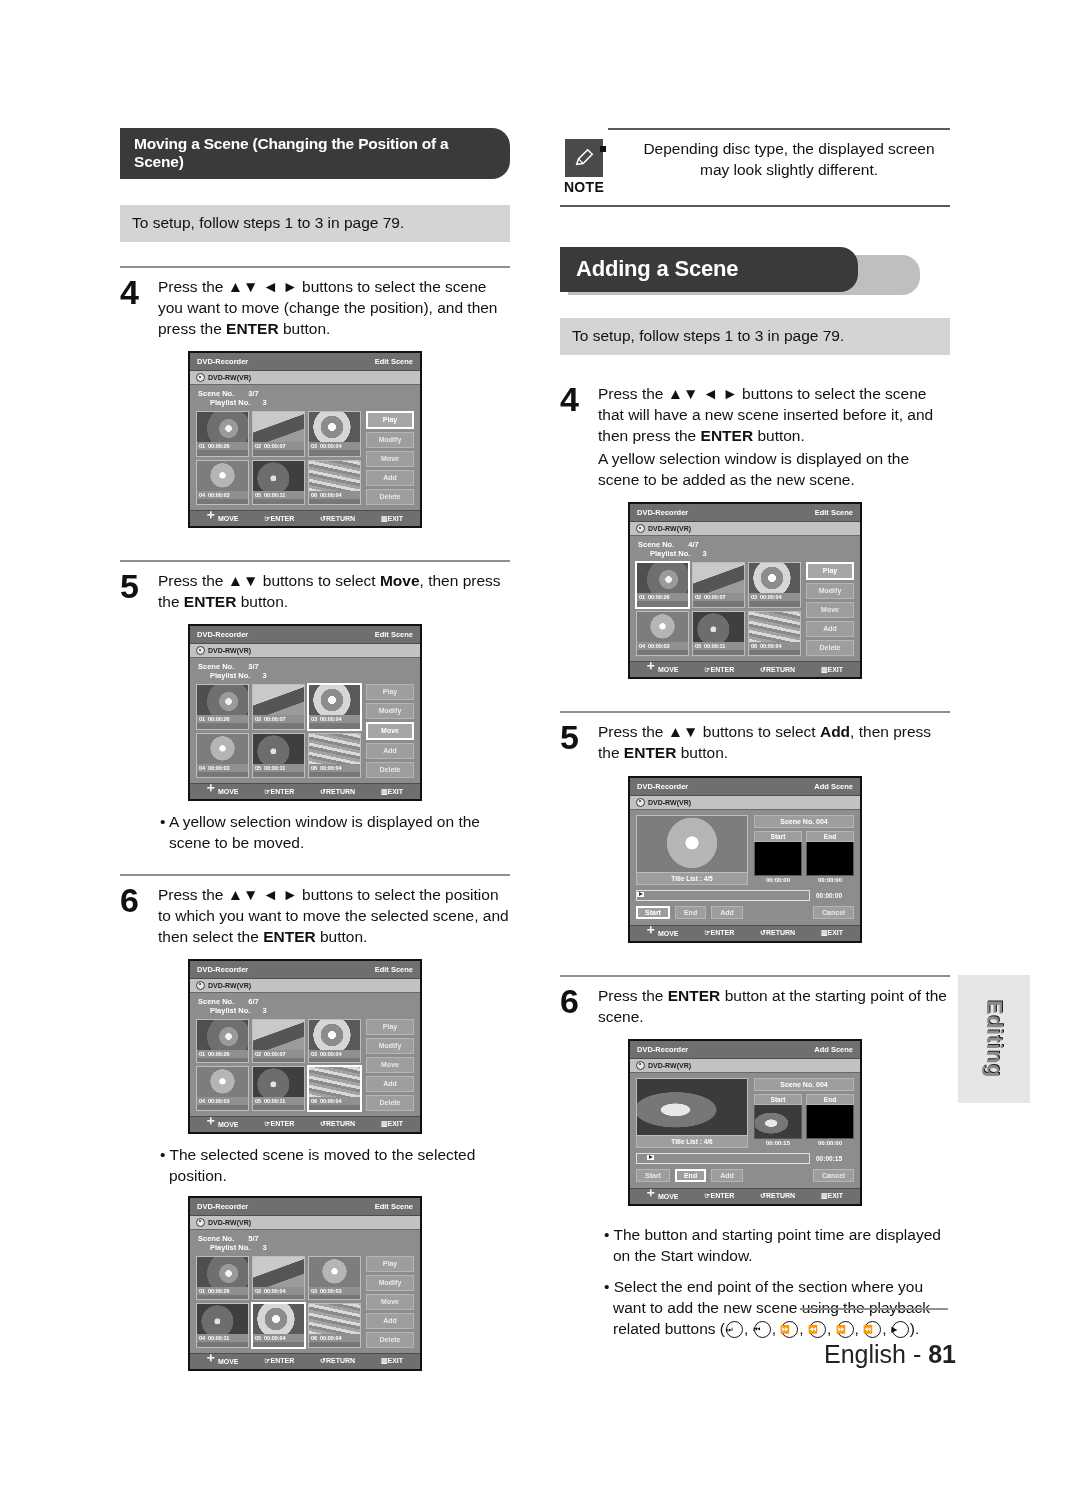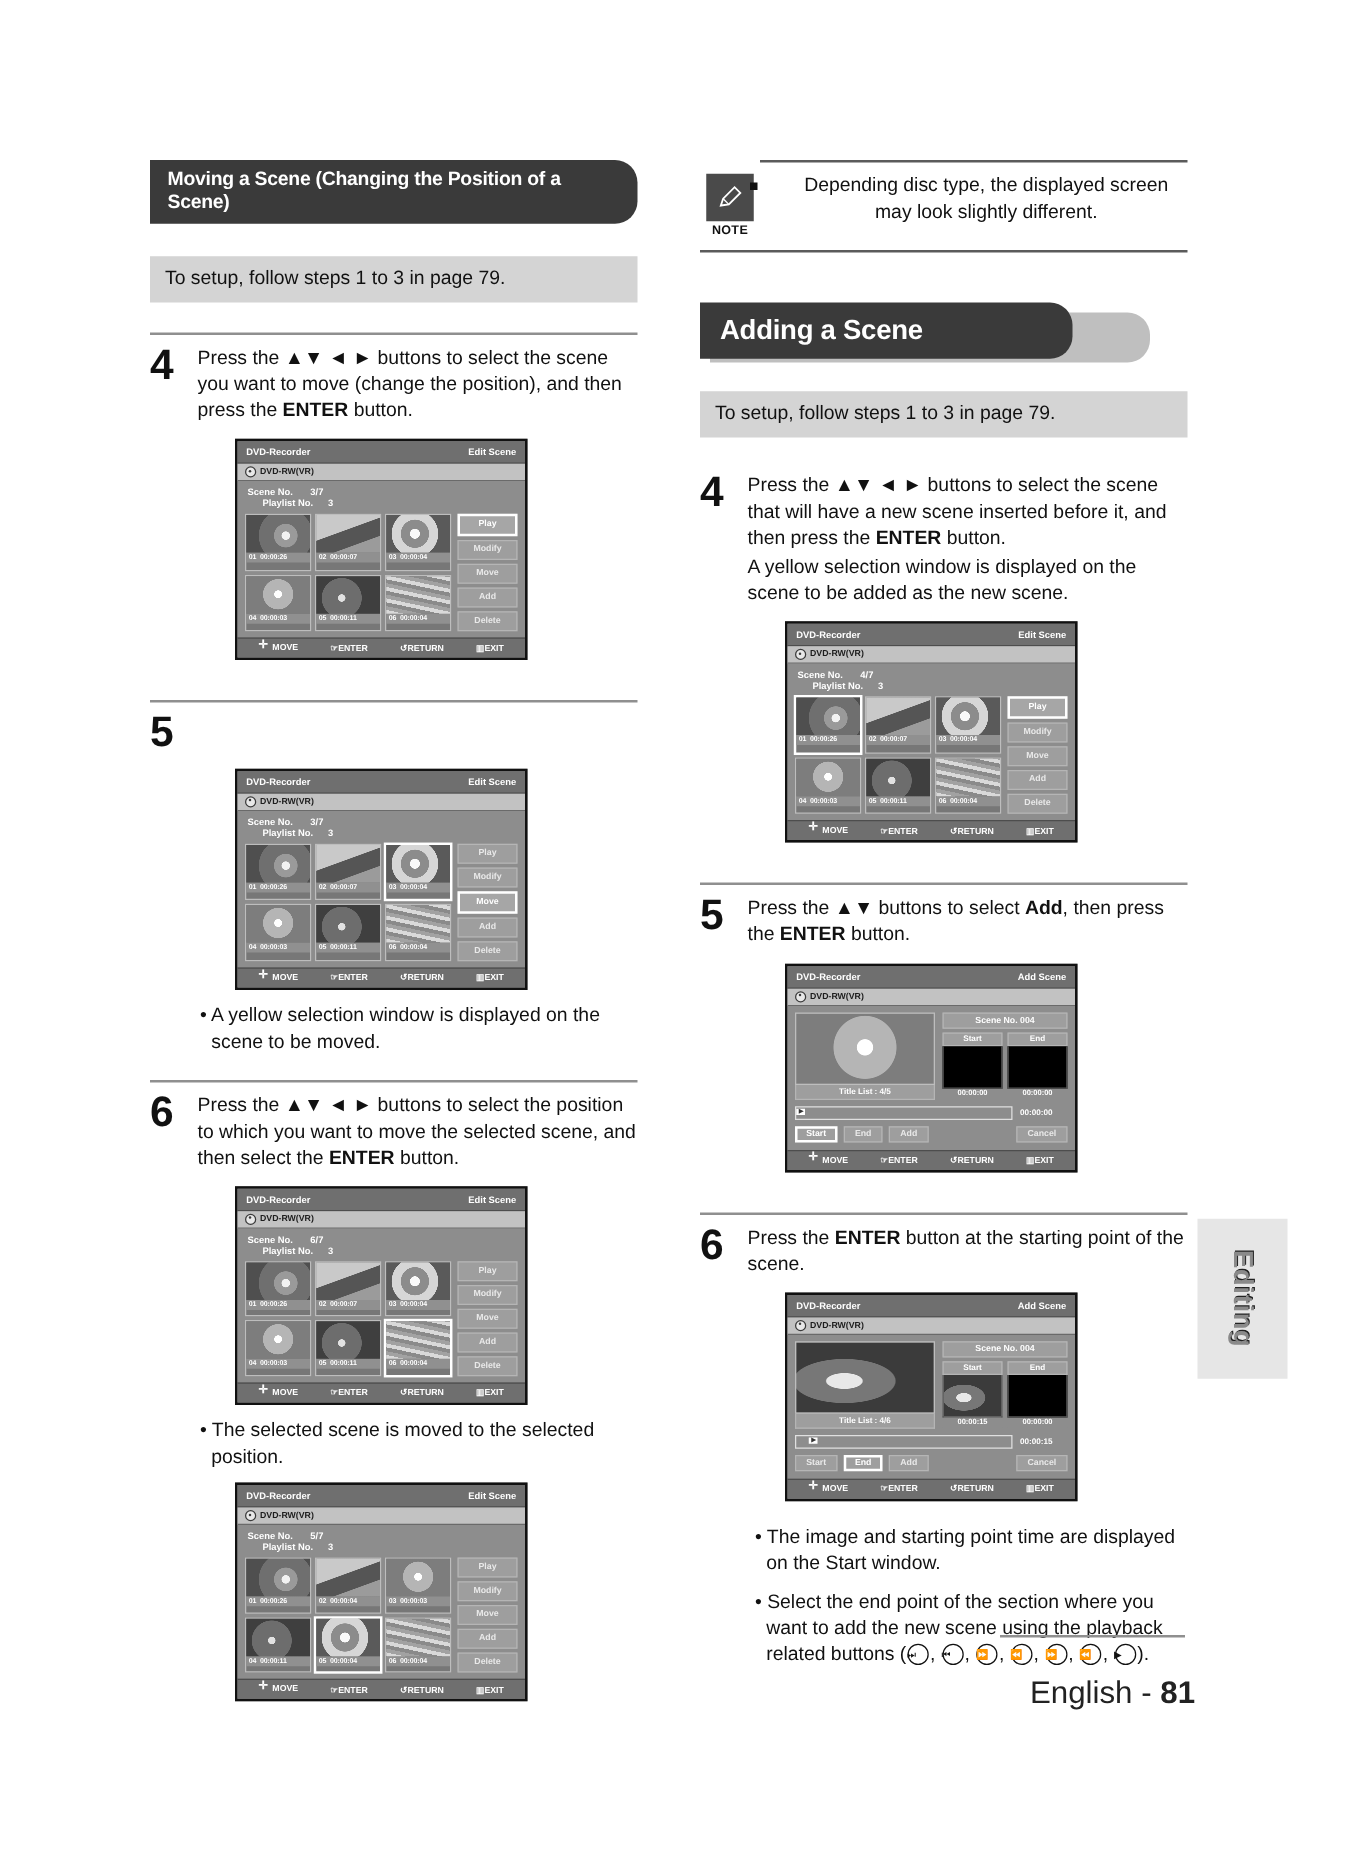--- a/index.html
+++ b/index.html
@@ -64,21 +64,21 @@
   }
   .note-rule-bot { margin-left: 0; }
   .note-body { display: flex; padding: 9px 0 10px 0; }
   .note-icon-wrap { width: 48px; flex: 0 0 48px; text-align: center; }
   .note-icon {
     width: 38px; height: 38px; background: #4a4a4a;
     display: flex; align-items: center; justify-content: center;
     margin: 0 auto;
   }
   .note-icon svg { display: block; }
-  .note-icon-label { font-size: 10px; font-weight: bold; margin-top: 2px; letter-spacing: .3px; }
+  .note-icon-label { font-size: 14px; font-weight: bold; margin-top: 2px; letter-spacing: .3px; }
   .note-text { flex: 1; font-size: 15.5px; line-height: 1.35; padding-left: 8px; position: relative; text-align: center; }
   .note-text .sq { position: absolute; left: -8px; top: 7px; width: 6px; height: 6px; background: #111; }
   .note-text .ntxt { display: block; padding-left: 12px; }
 
   
   .step { position: relative; padding-top: 10px; }
   .step-rule { border-top: 2px solid #8f8f8f; }
   .step-body { display: flex; padding-top: 8px; }
   .step-num {
     font-size: 34px; font-weight: bold; line-height: .95;
@@ -339,20 +339,23 @@
     <span>▥EXIT</span>
   </div>
           </div>
       </div>
     </div>
 
     <div class="step" style="margin-top:22px;">
       <div class="step-rule"></div>
       <div class="step-body">
         <div class="step-num">5</div>
+        <div class="step-text">
+          <span>Press the ▲▼ buttons to select </span><b>Move</b><span>, then press the </span><b>ENTER</b><span> button.</span>
+        </div>
       </div>
       <div class="figure">
         <div class="osd">
             <div class="osd-title">
       <span>DVD-Recorder</span>
       <span>Edit Scene</span>
     </div>
     <div class="osd-disc">
       <span class="disc-dot"></span>
       <span>DVD-RW(VR)</span>
@@ -831,21 +834,21 @@
     </div>
             <div class="osd-footer">
     <span><span class="nav-glyph"></span>MOVE</span>
     <span>☞ENTER</span>
     <span>↺RETURN</span>
     <span>▥EXIT</span>
   </div>
           </div>
       </div>
       <div class="bullets" style="margin-left:44px;margin-top:18px;">
-        <p>• <span>The image and starting point time are displayed on the Start window.</span></p>
+        <p>• <span>The button and starting point time are displayed on the Start window.</span></p>
         <p>• <span>Select the end point of the section where you want to add the new scene using the playback related buttons (</span><span id="pb-icons"><span class="pbtn"><i>⏭</i></span><span>, </span><span class="pbtn"><i>⏮</i></span><span>, </span><span class="pbtn"><i>⏩</i></span><span>, </span><span class="pbtn"><i>⏪</i></span><span>, </span><span class="pbtn"><i>⏩</i></span><span>, </span><span class="pbtn"><i>⏪</i></span><span>, </span><span class="pbtn"><i>▶</i></span></span><span>).</span></p>
       </div>
     </div>
   </div>
 
   <div class="footer-rule"></div>
   <div class="footer-page"><span>English - </span><b>81</b></div>
 </div>
 
 </body></html>

